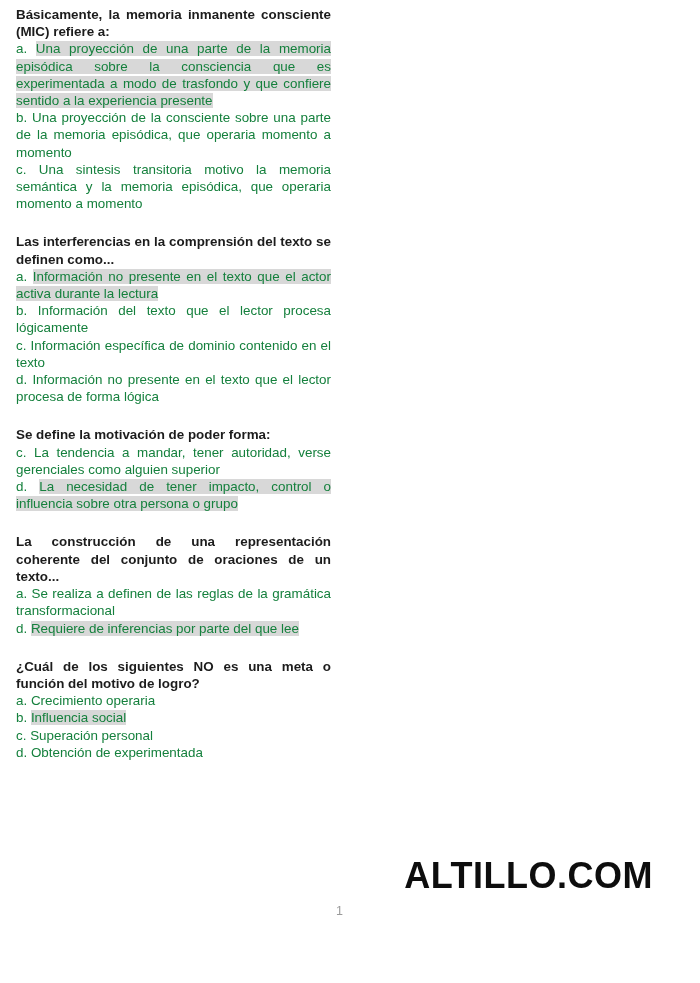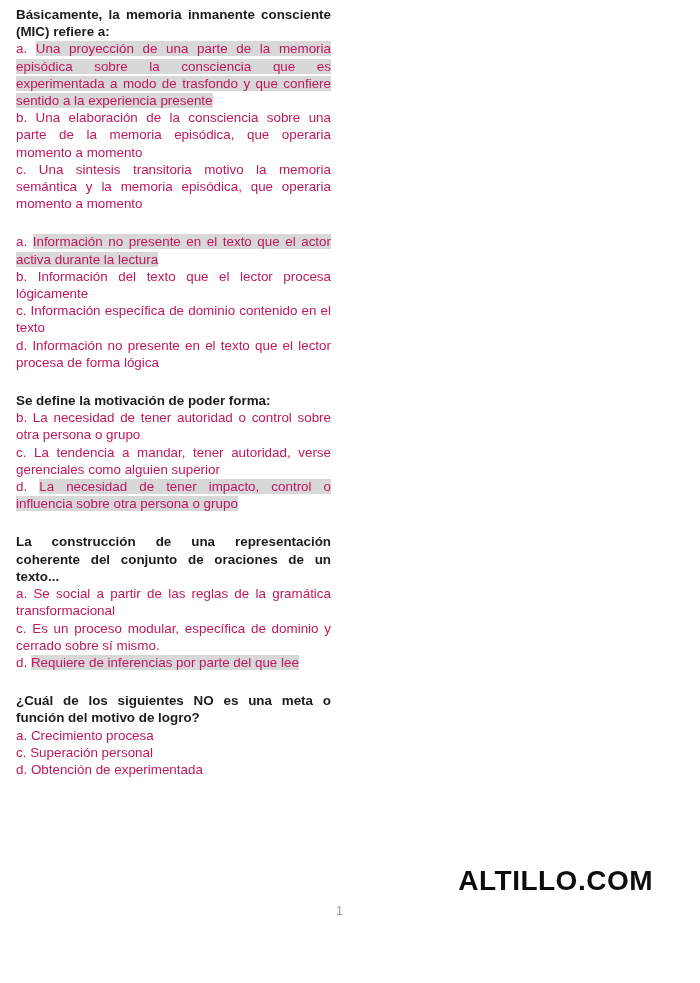--- a/index.html
+++ b/index.html
@@ -30,30 +30,30 @@
   
   .column:nth-child(2) .question { margin-bottom: 16px; }
   
   .column:nth-child(1) .question:nth-child(5) { margin-bottom: 38px; }
   .q-title {
     font-weight: 700;
     color: #1c1c1c;
     text-align: justify;
   }
   .option {
-    color: #be185d;
+    color: #15803d;
     text-align: justify;
   }
   .prefix { white-space: pre; }
   .hl { background: var(--hl, #d8d8d8); }
   .watermark {
     position: absolute;
     right: 47px;
     bottom: 29px;
-    font-size: 28px;
+    font-size: 36px;
     font-weight: 700;
     color: #0d0d0d;
     letter-spacing: 0.5px;
     margin-left: 39px;
   }
   .page-number {
     position: absolute;
     bottom: 8px;
     left: 0;
     width: 97%;
@@ -64,44 +64,44 @@
 </style>
 </head>
 <body>
 
 <div class="page">
   <div class="columns">
     <div class="column">
         <div class="question">
           <div class="q-title">Básicamente, la memoria inmanente consciente (MIC) refiere a:</div>
           <div class="option"><span class="prefix">a. </span><span class="opt-text hl">Una proyección de una parte de la memoria episódica sobre la consciencia que es experimentada a modo de trasfondo y que confiere sentido a la experiencia presente</span></div>
-          <div class="option"><span class="prefix">b. </span><span class="opt-text">Una elaboración de la consciencia sobre una parte de la memoria episódica, que operaria momento a momento</span></div>
+          <div class="option"><span class="prefix">b. </span><span class="opt-text">Una proyección de la consciente sobre una parte de la memoria episódica, que operaria momento a momento</span></div>
           <div class="option"><span class="prefix">c. </span><span class="opt-text">Una sintesis transitoria motivo la memoria semántica y la memoria episódica, que operaria momento a momento</span></div>
         </div>
         <div class="question">
+          <div class="q-title">Las interferencias en la comprensión del texto se definen como...</div>
           <div class="option"><span class="prefix">a. </span><span class="opt-text hl">Información no presente en el texto que el actor activa durante la lectura</span></div>
           <div class="option"><span class="prefix">b. </span><span class="opt-text">Información del texto que el lector procesa lógicamente</span></div>
           <div class="option"><span class="prefix">c. </span><span class="opt-text">Información específica de dominio contenido en el texto</span></div>
           <div class="option"><span class="prefix">d. </span><span class="opt-text">Información no presente en el texto que el lector procesa de forma lógica</span></div>
         </div>
         <div class="question">
           <div class="q-title">Se define la motivación de poder forma:</div>
-          <div class="option"><span class="prefix">b. </span><span class="opt-text">La necesidad de tener autoridad o control sobre otra persona o grupo</span></div>
           <div class="option"><span class="prefix">c. </span><span class="opt-text">La tendencia a mandar, tener autoridad, verse gerenciales como alguien superior</span></div>
           <div class="option"><span class="prefix">d. </span><span class="opt-text hl">La necesidad de tener impacto, control o influencia sobre otra persona o grupo</span></div>
         </div>
         <div class="question">
           <div class="q-title">La construcción de una representación coherente del conjunto de oraciones de un texto...</div>
-          <div class="option"><span class="prefix">a. </span><span class="opt-text">Se social a partir de las reglas de la gramática transformacional</span></div>
-          <div class="option"><span class="prefix">c. </span><span class="opt-text">Es un proceso modular, específica de dominio y cerrado sobre sí mismo.</span></div>
+          <div class="option"><span class="prefix">a. </span><span class="opt-text">Se realiza a definen de las reglas de la gramática transformacional</span></div>
           <div class="option"><span class="prefix">d. </span><span class="opt-text hl">Requiere de inferencias por parte del que lee</span></div>
         </div>
         <div class="question">
           <div class="q-title">¿Cuál de los siguientes NO es una meta o función del motivo de logro?</div>
-          <div class="option"><span class="prefix">a. </span><span class="opt-text">Crecimiento procesa</span></div>
+          <div class="option"><span class="prefix">a. </span><span class="opt-text">Crecimiento operaria</span></div>
+          <div class="option"><span class="prefix">b. </span><span class="opt-text hl">Influencia social</span></div>
           <div class="option"><span class="prefix">c. </span><span class="opt-text">Superación personal</span></div>
           <div class="option"><span class="prefix">d. </span><span class="opt-text">Obtención de experimentada</span></div>
         </div>
       </div>
     <div class="column"></div>
   </div>
   <div class="watermark">ALTILLO.COM</div>
   <div class="page-number">1</div>
 </div>
 

